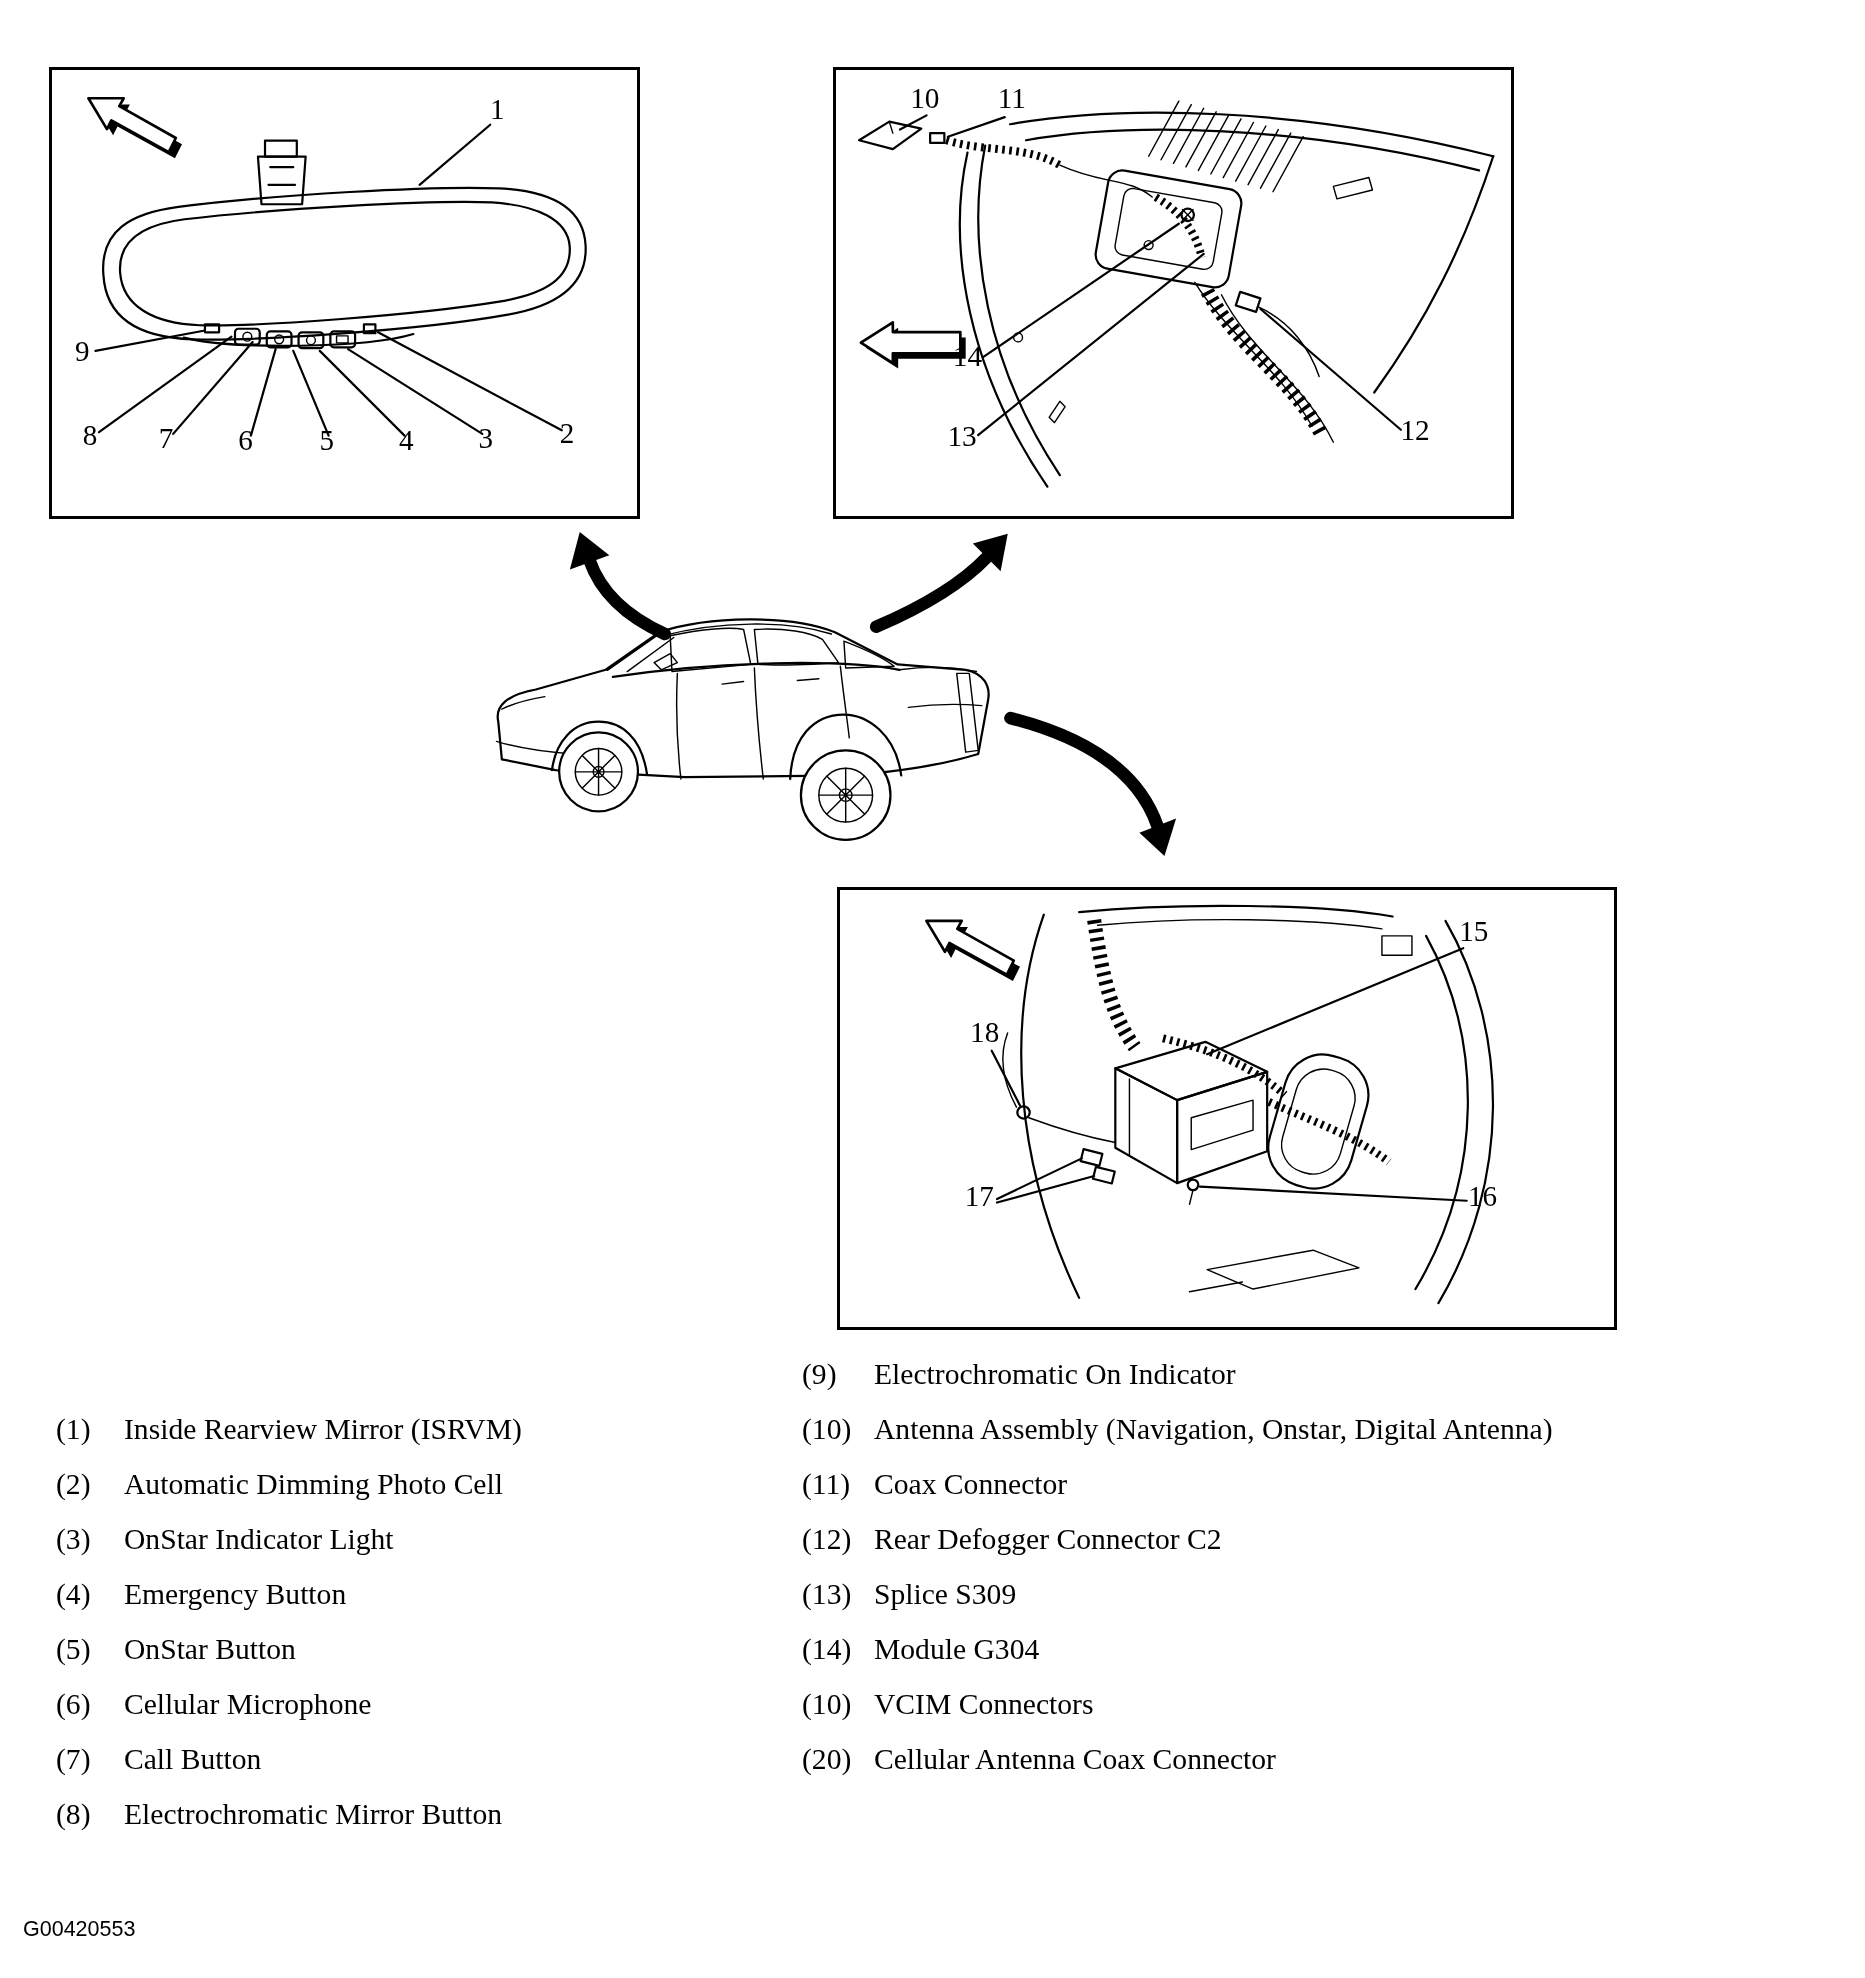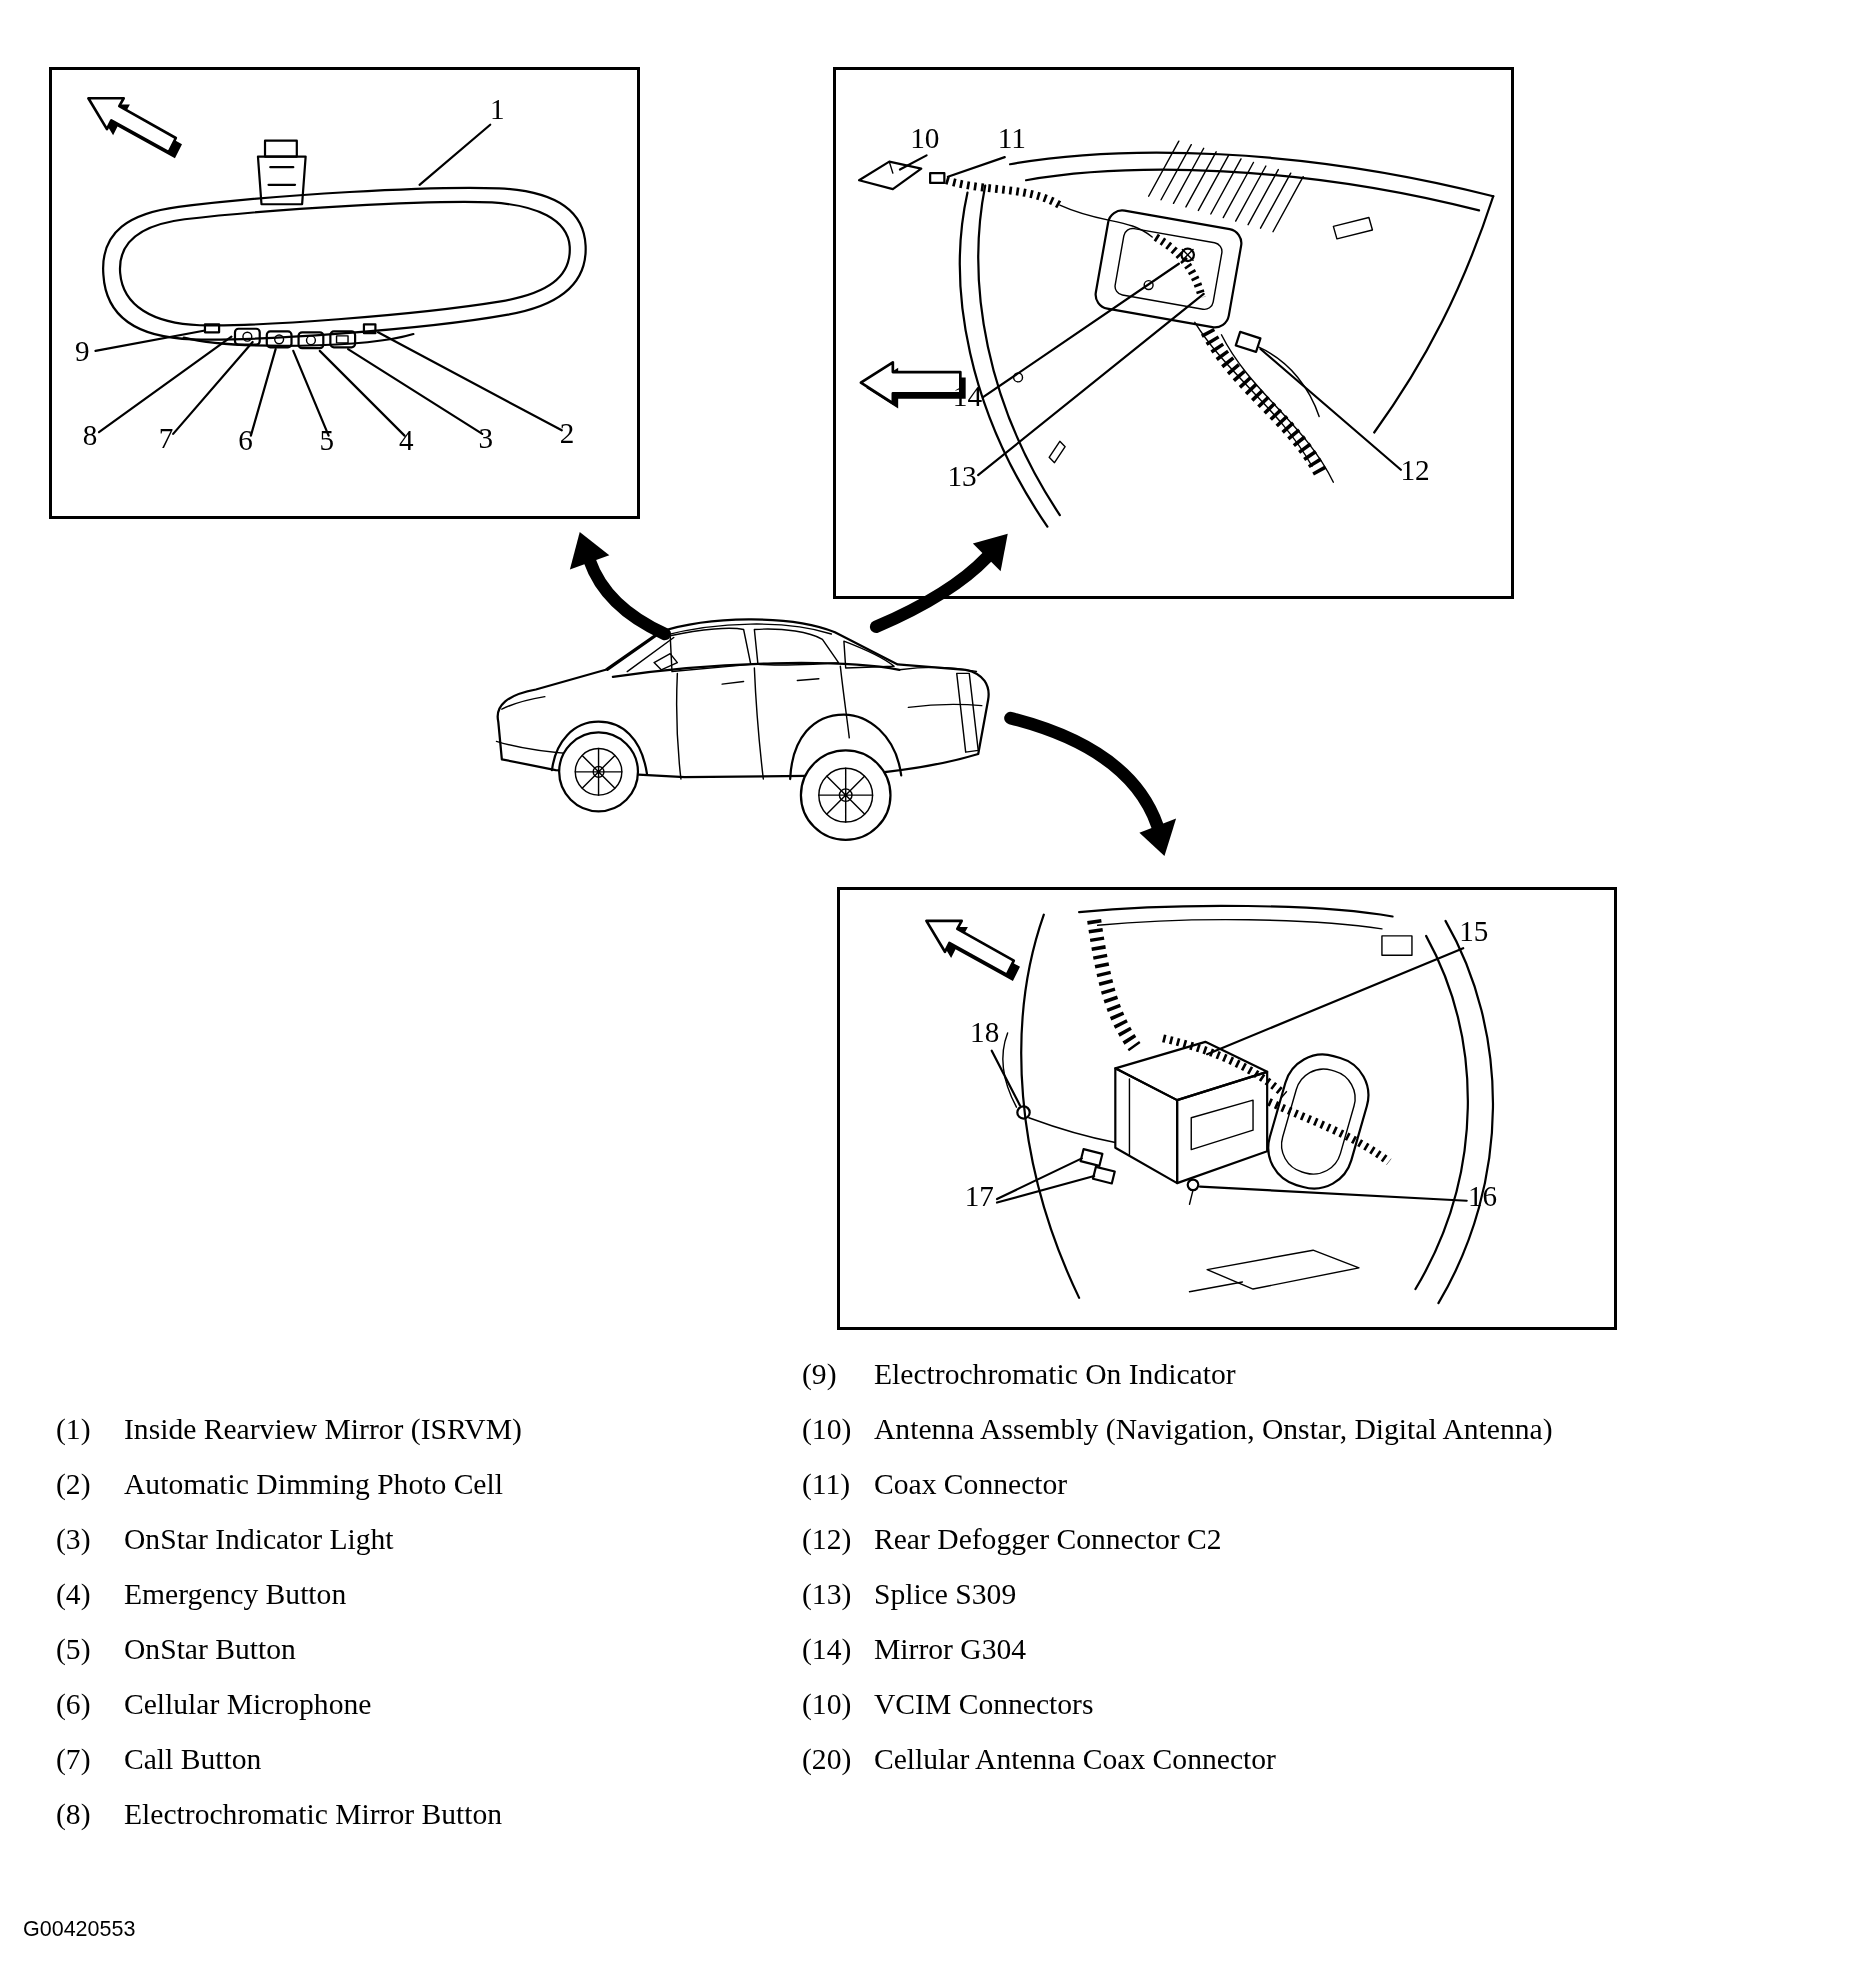--- a/index.html
+++ b/index.html
@@ -103,21 +103,21 @@
         <text x="128" y="428">7</text>
         <text x="218" y="430">6</text>
         <text x="310" y="430">5</text>
         <text x="400" y="430">4</text>
         <text x="490" y="428">3</text>
         <text x="582" y="422">2</text>
       </g>
     </svg>
   </div>
 
-  <div class="panel" style="left:833px; top:67px; width:681px; height:532px;">
+  <div class="panel" style="left:833px; top:67px; width:681px; height:452px;">
     <svg viewBox="0 0 760 500">
       <g>
         <path d="M 148 92 C 124 200 150 340 238 468"></path>
         <path d="M 168 84 C 146 196 170 332 252 455"></path>
         <path d="M 196 60 C 320 38 520 40 740 96"></path>
         <path d="M 214 78 C 330 58 520 60 724 112"></path>
         <path d="M 740 96 C 706 200 664 282 606 362"></path>
         <path class="thin" d="M 386 34 L 352 96 M 400 38 L 366 100 M 414 42 L 380 104 M 428 46 L 394 108 M 442 50 L 408 112 M 456 54 L 422 116 M 470 58 L 436 120 M 484 62 L 450 124 M 498 66 L 464 128 M 512 70 L 478 132 M 526 74 L 492 136"></path>
         <circle class="thin" cx="205" cy="300" r="5"></circle>
         <path class="thin" d="M 240 390 L 252 372 L 258 378 L 246 396 Z"></path>
@@ -330,21 +330,21 @@
     <div class="legend-row">
       <span class="legend-num">(12)</span>
       <span class="legend-label">Rear Defogger Connector C2</span>
     </div>
     <div class="legend-row">
       <span class="legend-num">(13)</span>
       <span class="legend-label">Splice S309</span>
     </div>
     <div class="legend-row">
       <span class="legend-num">(14)</span>
-      <span class="legend-label">Mirror G304</span>
+      <span class="legend-label">Module G304</span>
     </div>
     <div class="legend-row">
       <span class="legend-num">(10)</span>
       <span class="legend-label">VCIM Connectors</span>
     </div>
     <div class="legend-row">
       <span class="legend-num">(20)</span>
       <span class="legend-label">Cellular Antenna Coax Connector</span>
     </div>
   </div>

